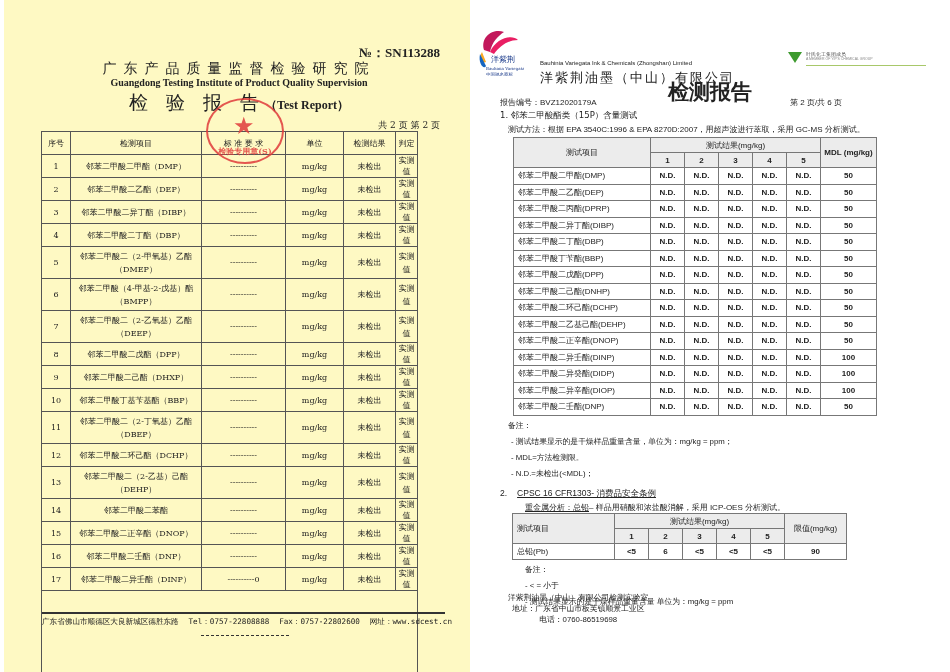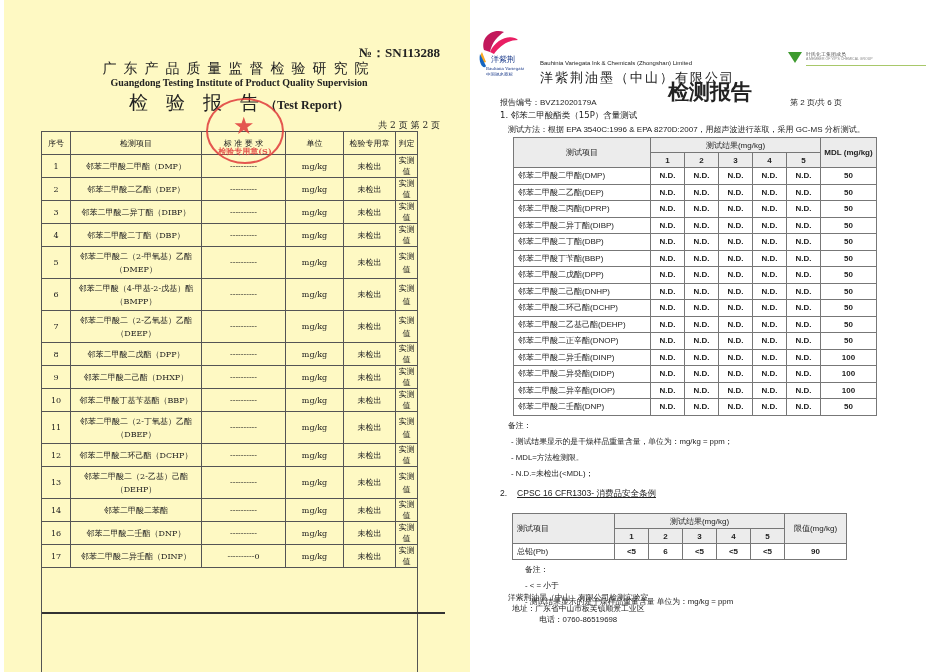--- a/index.html
+++ b/index.html
@@ -84,21 +84,21 @@
   </div>
   <div class="l-pages">共 2 页 第 2 页</div>
 
   <table class="lt">
     <thead>
       <tr>
         <th class="c0">序号</th>
         <th class="c1">检测项目</th>
         <th class="c2">标 准 要 求</th>
         <th class="c3">单位</th>
-        <th class="c4">检验专用章</th>
+        <th class="c4">检测结果</th>
         <th>判定</th>
       </tr>
     </thead>
     <tbody id="lt-body">
         <tr class="s">
           <td>1</td>
           <td>邻苯二甲酸二甲酯（DMP）</td>
           <td>----------</td>
           <td>mg/kg</td>
           <td>未检出</td>
@@ -202,20 +202,28 @@
         </tr>
         <tr class="s">
           <td>14</td>
           <td>邻苯二甲酸二苯酯</td>
           <td>----------</td>
           <td>mg/kg</td>
           <td>未检出</td>
           <td>实测值</td>
         </tr>
         <tr class="s">
+          <td>15</td>
+          <td>邻苯二甲酸二正辛酯（DNOP）</td>
+          <td>----------</td>
+          <td>mg/kg</td>
+          <td>未检出</td>
+          <td>实测值</td>
+        </tr>
+        <tr class="s">
           <td>16</td>
           <td>邻苯二甲酸二壬酯（DNP）</td>
           <td>----------</td>
           <td>mg/kg</td>
           <td>未检出</td>
           <td>实测值</td>
         </tr>
         <tr class="s">
           <td>17</td>
           <td>邻苯二甲酸二异壬酯（DINP）</td>
@@ -231,20 +239,26 @@
         </tr>
       </tbody>
   </table>
 
   <div class="stamp">
     <span class="star">★</span>
     <span class="txt">检验专用章(S)</span>
   </div>
 
   <div class="l-foot-rule"></div>
+  <div class="l-foot">
+    <span>广东省佛山市顺德区大良新城区德胜东路</span>
+    <span>Tel：0757-22808888</span>
+    <span>Fax：0757-22802600</span>
+    <span>网址：www.sdcest.cn</span>
+  </div>
 </div>
 
 <div class="page" id="right">
   <svg class="r-logo" viewBox="0 0 46 48">
     <path d="M6 22 C2 8 16 0 26 4 C20 8 14 14 12 24 Z" fill="#c2185b"></path>
     <path d="M12 24 C18 10 34 6 40 12 C30 12 22 18 16 26 Z" fill="#e91e63"></path>
     <path d="M4 24 C0 30 4 36 8 34 Z" fill="#f9a825"></path>
     <path d="M2 26 C0 36 6 42 8 38 Z" fill="#1565c0"></path>
     <text x="13" y="34" font-size="8" fill="#1a3a8a" font-family="DejaVu Sans, sans-serif">洋紫荆</text>
     <text x="8" y="42" font-size="4" fill="#1a3a8a" font-family="DejaVu Serif, serif">Bauhinia Variegata</text>
@@ -421,20 +435,23 @@
   <div class="r-notes">
     <div>备注：</div>
     <div class="ind">- 测试结果显示的是干燥样品重量含量，单位为：mg/kg = ppm；</div>
     <div class="ind">- MDL=方法检测限。</div>
     <div class="ind">- N.D.=未检出(&lt;MDL)；</div>
   </div>
 
   <div class="r-sec2">
     <span>2.</span><span class="u">CPSC 16 CFR1303- 消费品安全条例</span>
   </div>
+  <div class="r-method2">
+    <span class="u">重金属分析：总铅</span><span>– 样品用硝酸和浓盐酸消解，采用 ICP-OES 分析测试。</span>
+  </div>
 
   <table class="rt2">
     <thead>
       <tr>
         <th rowspan="2" style="text-align:left;padding-left:4px;">测试项目</th>
         <th colspan="5">测试结果(mg/kg)</th>
         <th rowspan="2">限值(mg/kg)</th>
       </tr>
       <tr>
         <th style="font-weight:bold;">1</th>

